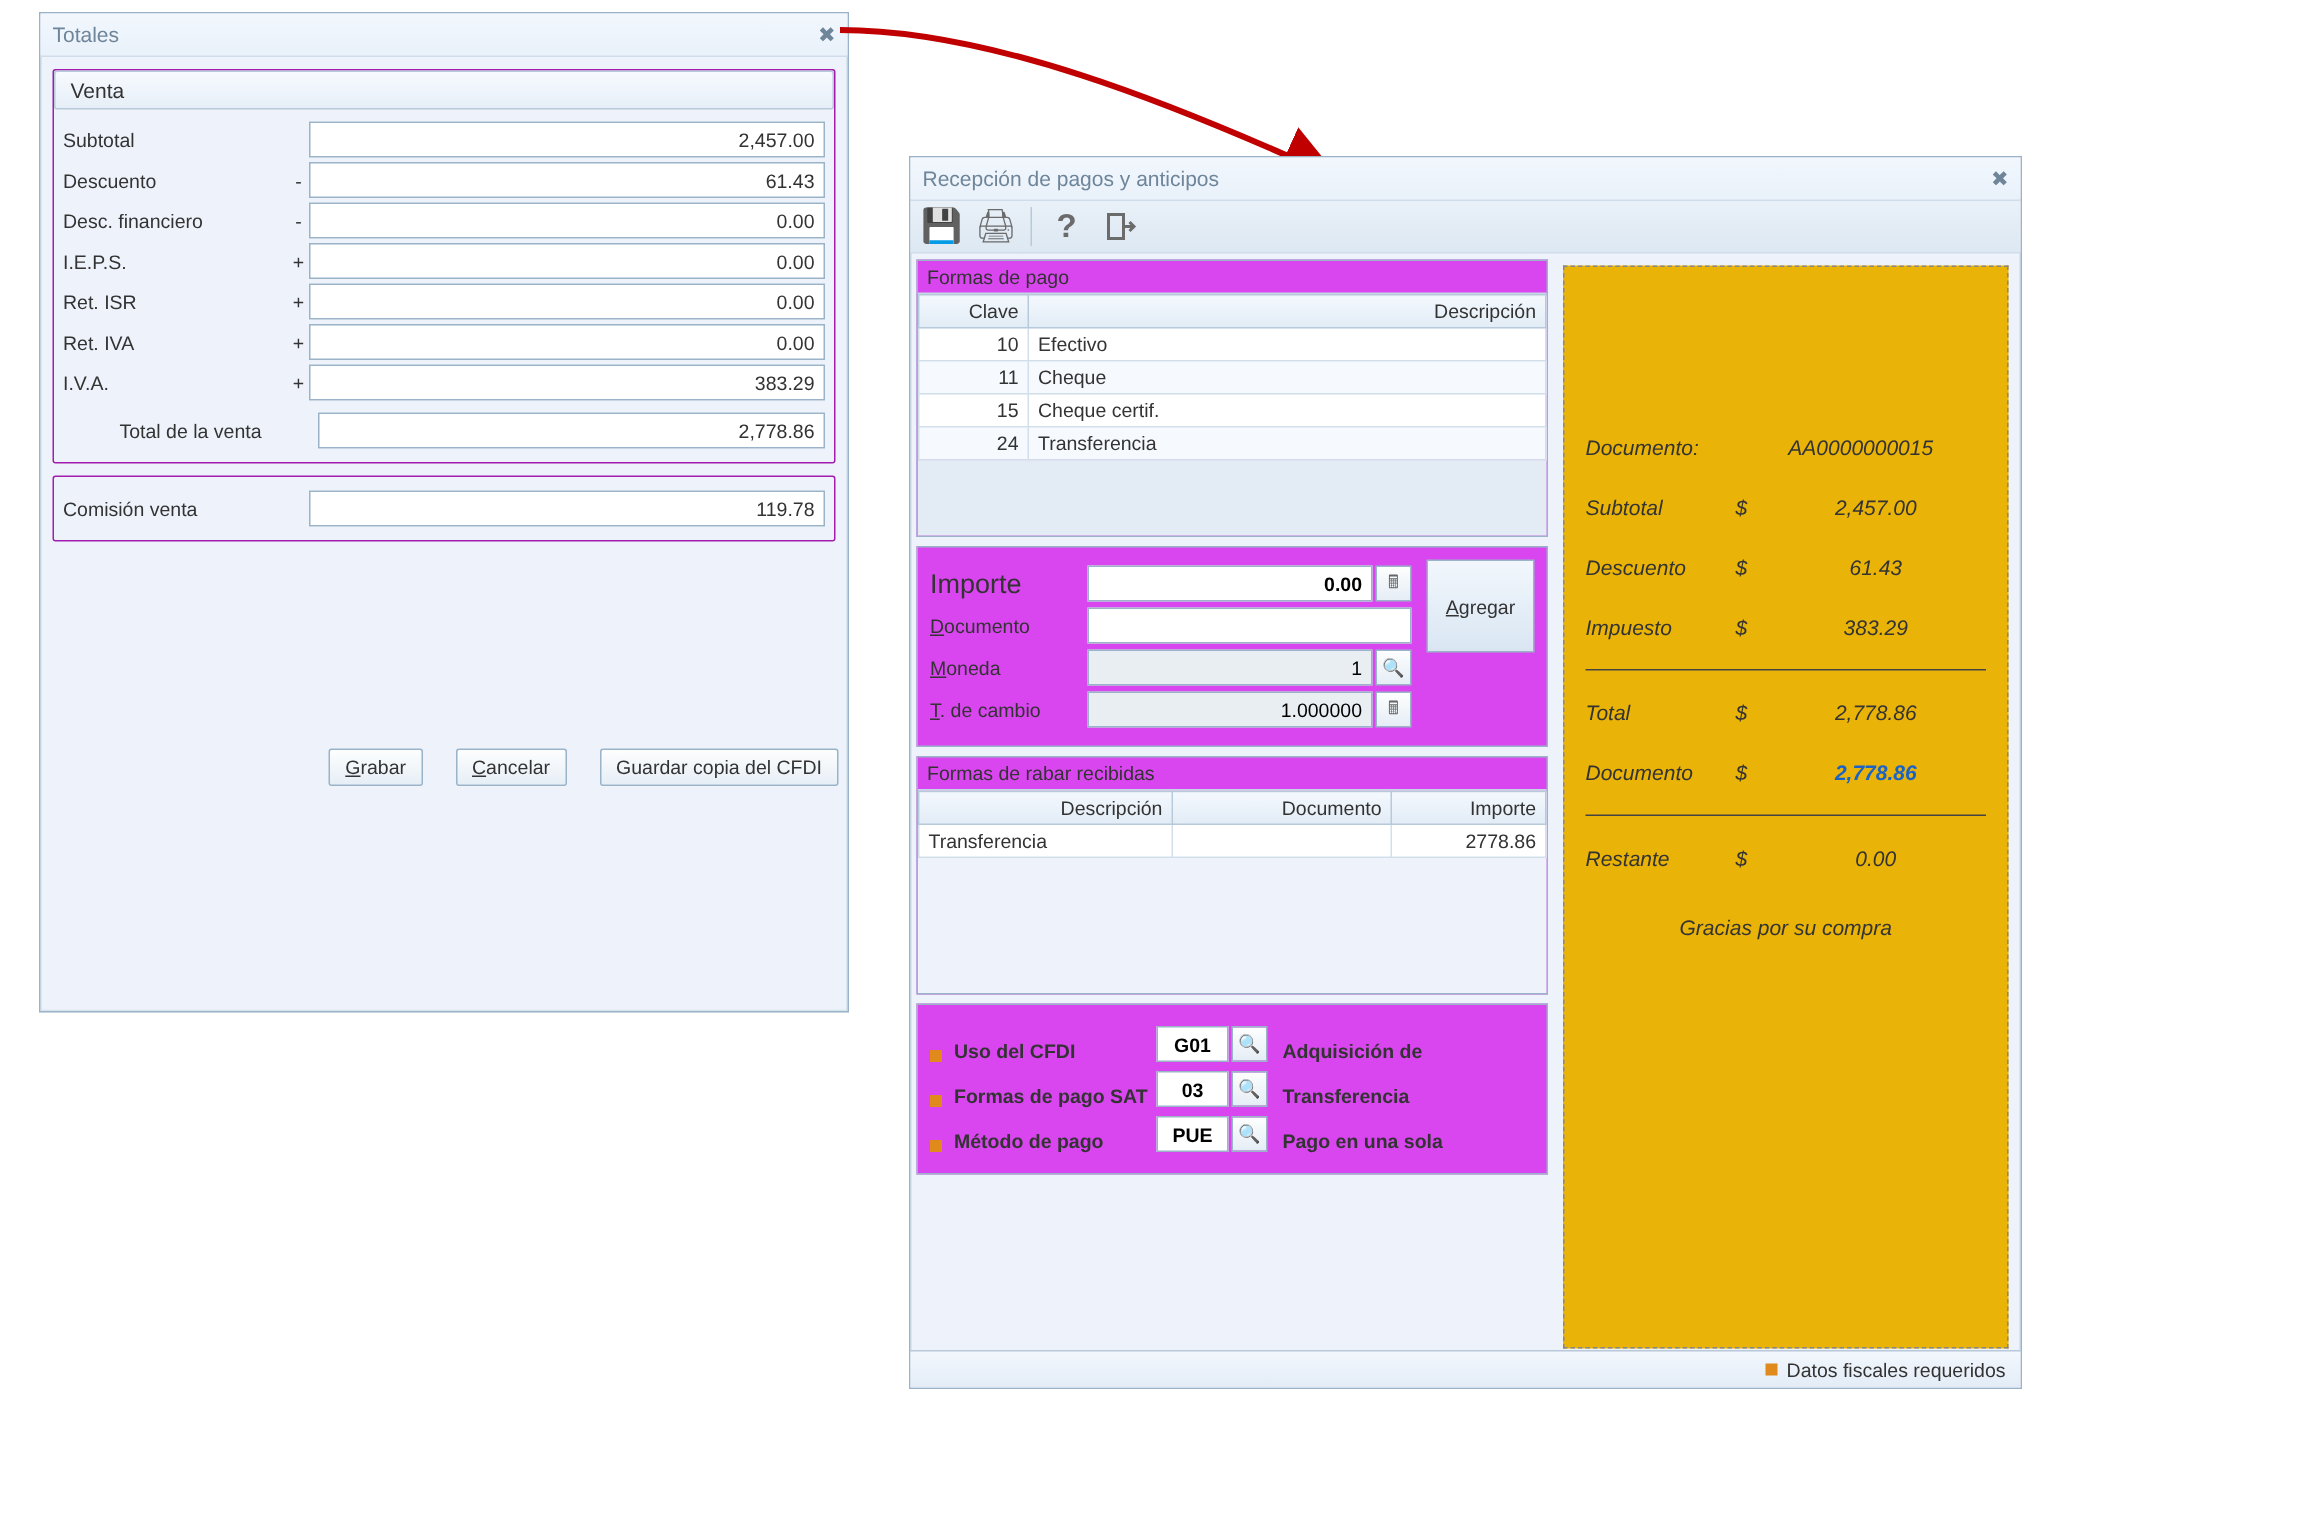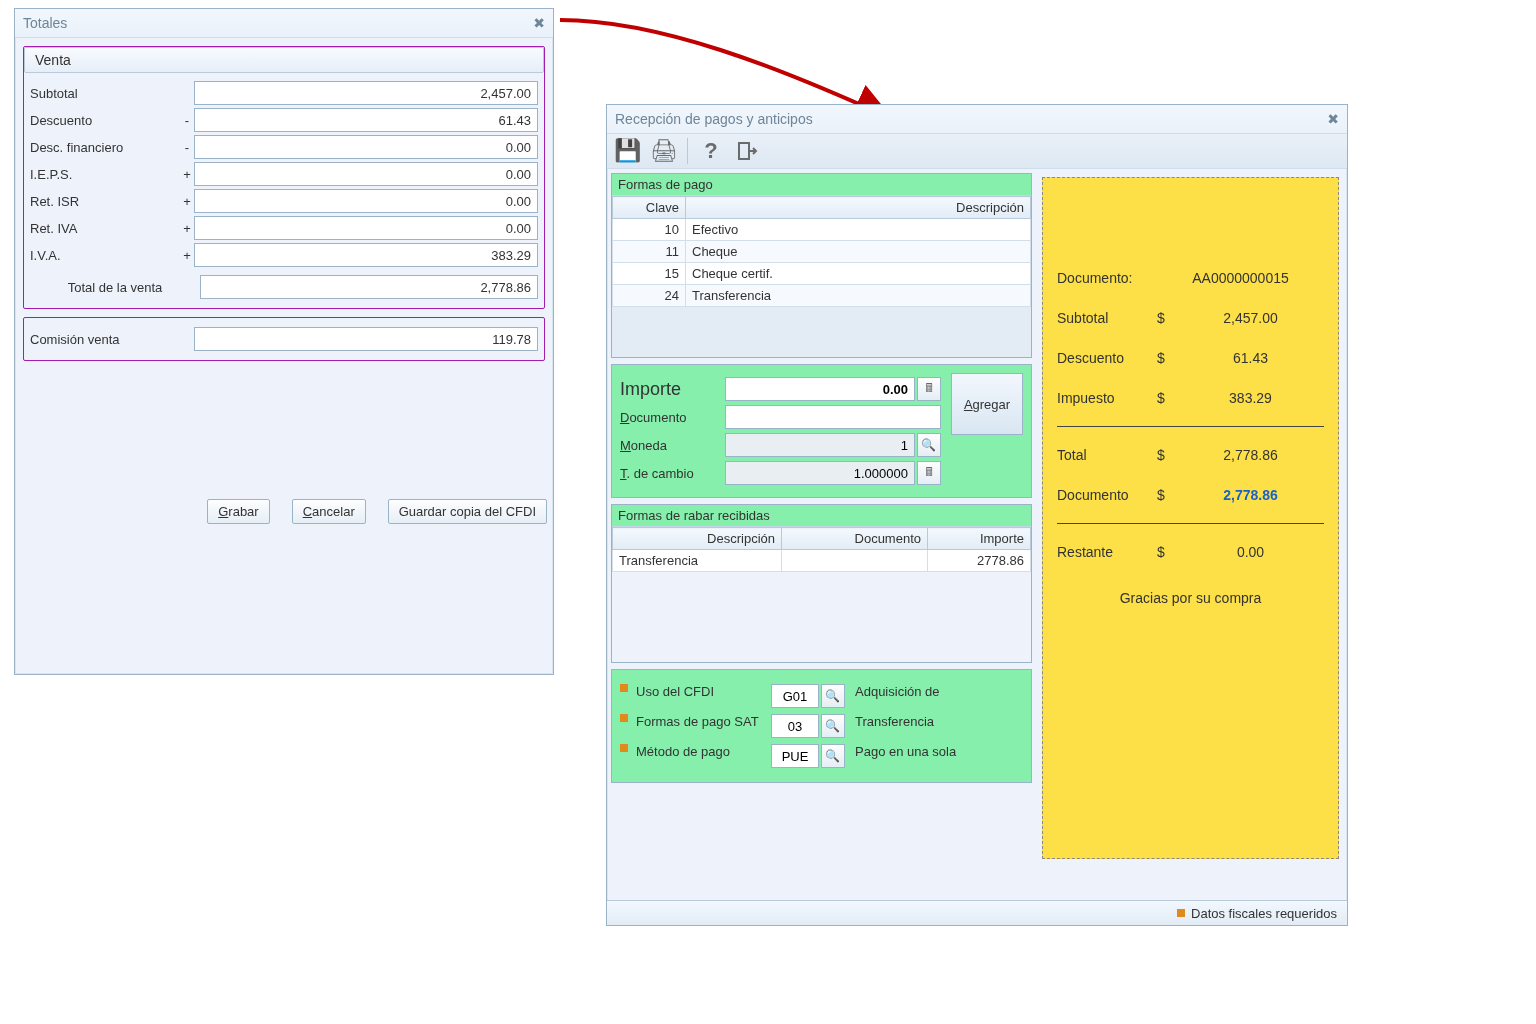--- a/index.html
+++ b/index.html
@@ -112,21 +112,21 @@
   .content2 {
     display:flex;
     padding:4px;
     gap:6px;
   }
   .leftcol { flex:1.05; }
   .rightcol { flex:1; }
 
   .group {
     border:1px solid #9ab3c8;
-    background:#86efac;
+    background:#d946ef;
     margin-bottom:6px;
   }
   .group-title {
     font-size:13px;
     color:#333;
     padding:3px 6px;
     border-bottom:1px solid #c5d6e6;
   }
   table.grid {
     width:100%;
@@ -179,42 +179,42 @@
     font-size:13px;
   }
   .agregar-btn u { text-decoration:underline; }
 
   .received table.grid td { background:#fff; }
   .received .spacer { height:90px; background:#eef3fb; }
 
   .fiscal {
     padding:8px;
   }
-  .fiscal .frow { display:flex; align-items:flex-start; margin:6px 0; }
+  .fiscal .frow { display:flex; align-items:flex-end; margin:6px 0;font-weight:bold; }
   .fiscal .frow .bullet {
     width:8px; height:8px; background:#e08a1b;
     margin-right:8px;
   }
   .fiscal .frow label { width:135px; }
   .fiscal .frow input { width:40px; height:22px; text-align:center; padding:0 3px; border:1px solid #9ab3c8; background:#fff; font:inherit; }
   .fiscal .frow .mini-btn {
     width:22px; height:22px; border:1px solid #9ab3c8; background:linear-gradient(#fdfefe,#e5edf5);
     display:flex; align-items:center; justify-content:center; margin:0 10px 0 2px; font-size:12px; cursor:pointer; color:#666;
   }
   .fiscal .frow .desc { flex:1; color:#333; }
 
   
   .ticket {
     border:1px dashed #888;
     margin:4px;
-    padding:0 14px;
-    background:#fde047;
+    padding:20px 14px;
+    background:#eab308;
     font-size:14px;
     min-height:680px;
-    display:flex; flex-direction:column;
+    display:flex; flex-direction:column;font-style:italic;
   }
   .ticket .trow {
     display:flex; align-items:center;
     margin:12px 0;
   }
   .ticket .trow .tlab { width:100px; }
   .ticket .trow .tcur { width:20px; }
   .ticket .trow .tval { flex:1; text-align:center; }
   .ticket hr { border:none; border-top:1px solid #444; margin:8px 0; }
   .ticket .thanks { text-align:center; margin-top:18px; }
@@ -231,21 +231,21 @@
   }
   .statusbar .bullet { width:8px; height:8px; background:#e08a1b; margin-right:6px; }
 
   
   svg.arrow { position:absolute; top:8px; left:540px; pointer-events:none; }
 
 </style>
 </head>
 <body>
 
-<div class="window" style="left:14px; top:8px; width:538px; height:665px;">
+<div class="window" style="left:26px; top:8px; width:538px; height:665px;">
   <div class="titlebar">
     <span>Totales</span>
     <span class="close-x">✖</span>
   </div>
 
   <div class="panel">
     <div class="panel-title">Venta</div>
 
     <div class="row">
       <label>Subtotal</label>

